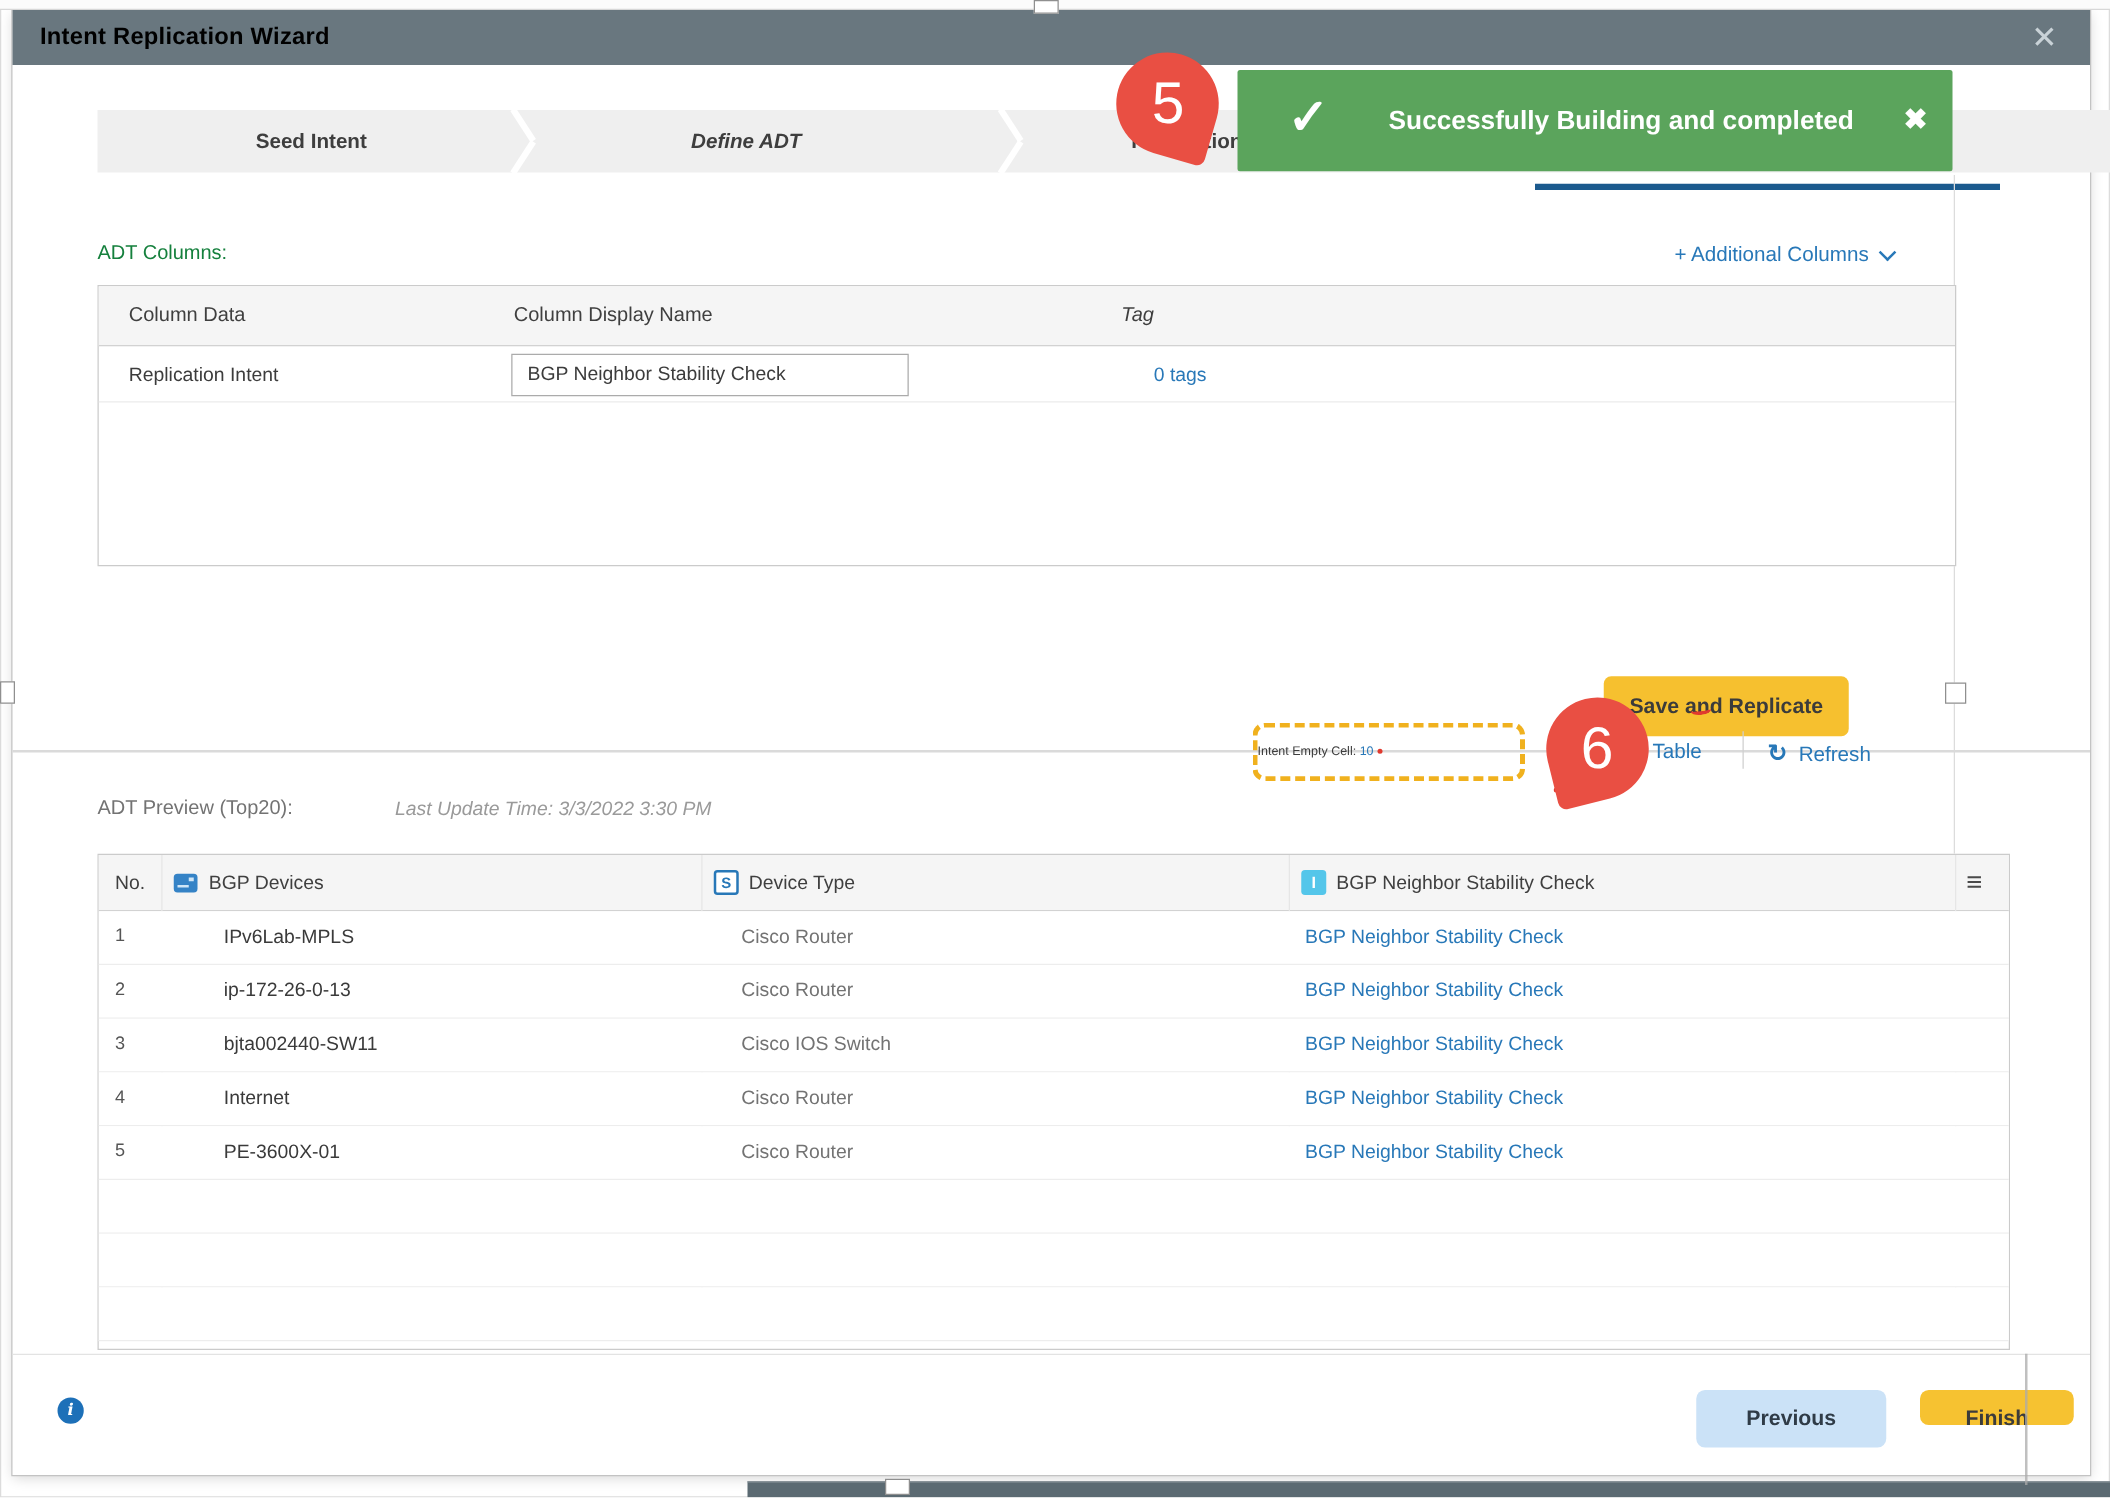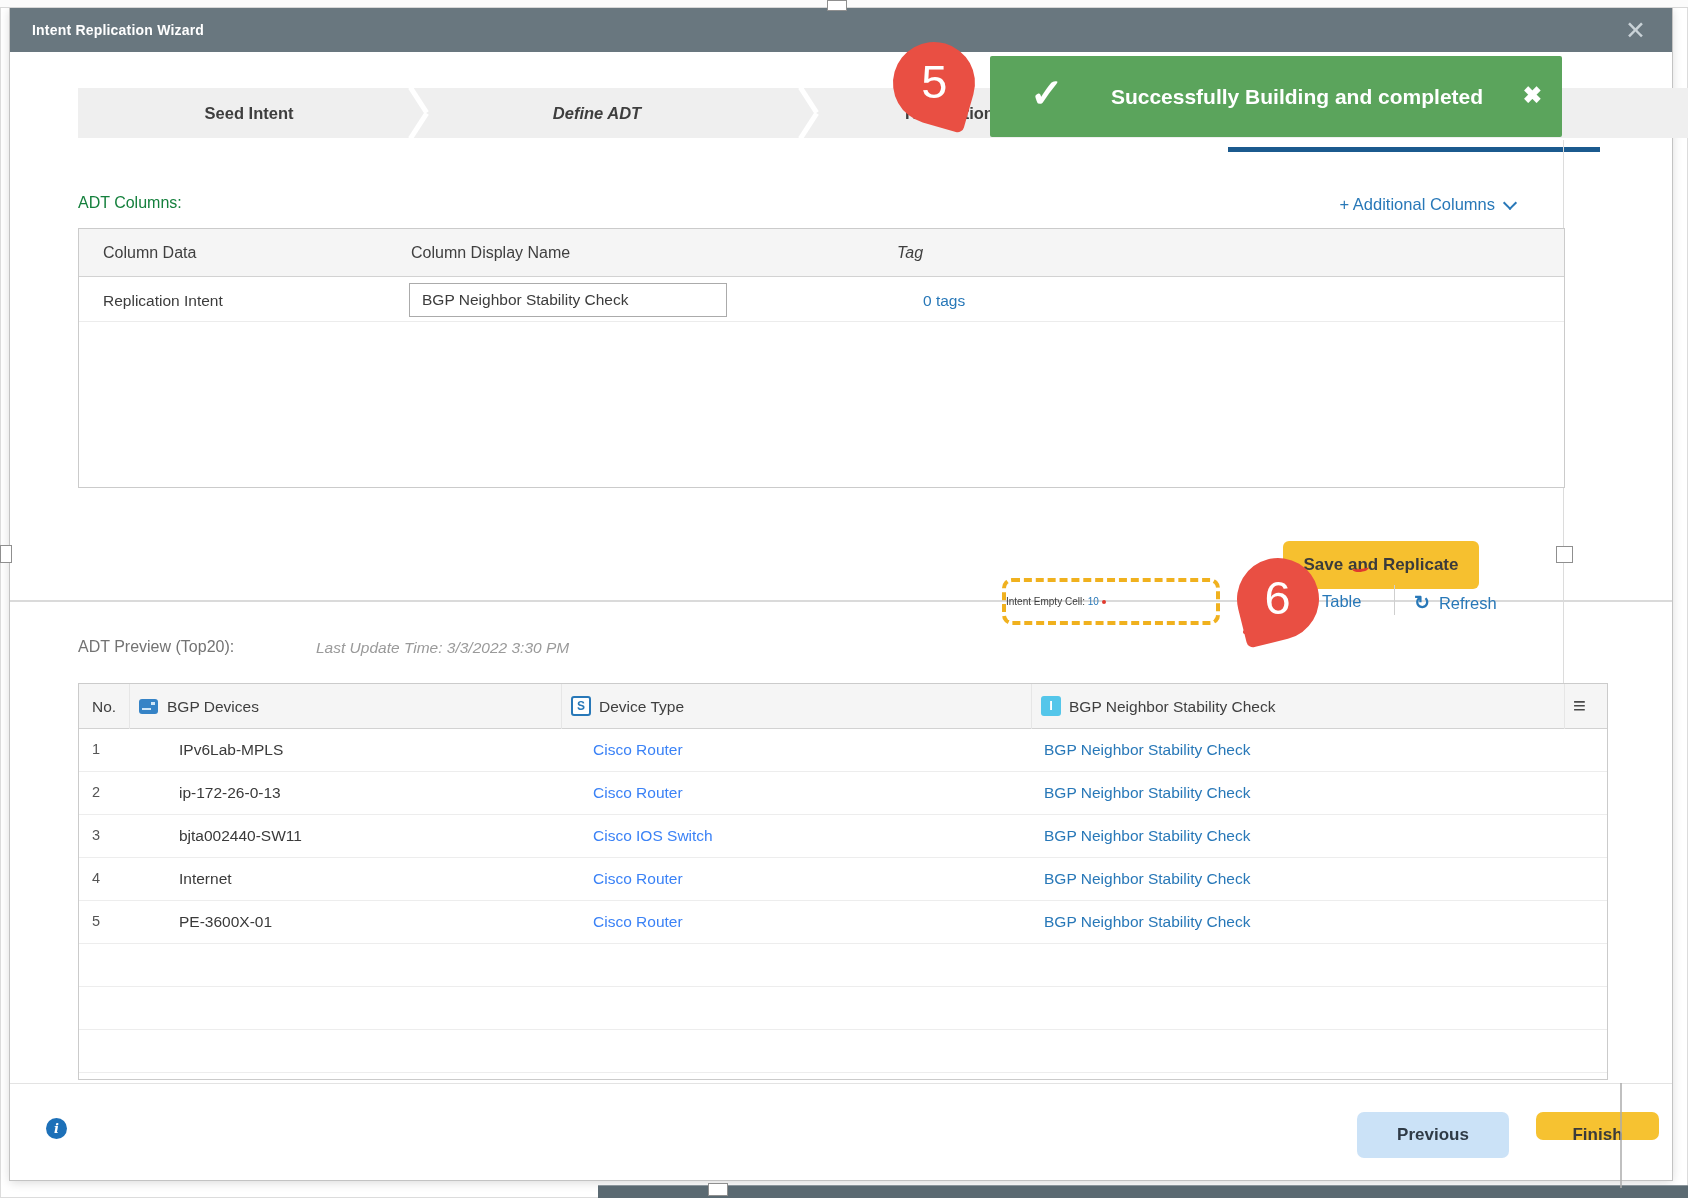--- a/index.html
+++ b/index.html
@@ -10,22 +10,22 @@
     box-shadow: inset 0 0 0 1px #dcdcdc;
   }
   .top-strip { position:absolute; left:0; top:0; width:100%; height:8px;
     background:#fbfbfb; border-bottom:1px solid #d7d7d7; z-index:3; }
 
   
   #dialog { position:absolute; left:10px; top:8px; width:1662px; height:1172px;
     background:#fff; box-shadow:0 0 0 1px #c3c3c3, 0 2px 10px rgba(0,0,0,.16); }
 
   .titlebar { position:absolute; left:0; top:0; width:100%; height:44px; background:#69777F; }
-  .title { position:absolute; left:22px; top:0; line-height:44px; color:#ffffff;
-    font-size:14px; font-weight:700; letter-spacing:.2px; }
+  .title { position:absolute; left:22px; top:0; line-height:44px; color:#000000;
+    font-size:19px; font-weight:700; letter-spacing:.2px; }
   .win-close { position:absolute; right:26px; top:7px; font-size:25px; font-weight:400;
     color:#C9D2D7; cursor:default; line-height:30px; }
 
   
   .stepper { position:absolute; left:68px; top:80px; width:1676px; height:50px; background:#EFEFEF; }
   .step { position:absolute; top:0; height:50px; }
   #step1 { left:0; width:342px; text-align:center; }
   #step2 { left:324px; width:390px; text-align:center;font-style:italic; }
   #step3 { left:732px; width:780px; }
   .step-label { display:inline-block; line-height:50px; font-size:16.5px; font-weight:600; color:#3E3E3E; }
@@ -54,21 +54,21 @@
   #callout5 .num { transform:rotate(-16deg); }
   #callout6 .num { transform:rotate(14deg); }
 
   
   .lbl-adt-columns { position:absolute; left:68px; top:186px; font-size:16px; color:#15803d; }
   .add-cols { position:absolute; left:1290px; top:187px; width:215px; color:#2878B8;
     font-size:16.5px; text-align:right; }
   .chev-down { display:inline-block; width:10px; height:10px; border-right:2px solid #2878B8;
     border-bottom:2px solid #2878B8; transform:rotate(45deg); margin-left:10px; margin-bottom:2px; }
 
-  .panel1 { position:absolute; left:68px; top:220px; width:1487px; height:260px;
+  .panel1 { position:absolute; left:68px; top:220px; width:1487px; height:225px;
     border:1px solid #CBCBCB; background:#fff; }
   .panel1 .hd { position:absolute; left:0; top:0; width:100%; height:48px;
     background:#F5F5F5; border-bottom:1px solid #D2D2D2; }
   .p1h { position:absolute; top:0; line-height:47px; font-size:16px; color:#3F3F3F; }
   .p1h.h1 { left:24px; } .p1h.h2 { left:332px; } .p1h.h3 { left:818px;font-style:italic; }
   .p1-row-border { position:absolute; left:0; top:92px; width:100%; height:1px; background:#ECECEC; }
   .p1-coldata { position:absolute; left:24px; top:63px; font-size:15.5px; color:#3C3C3C; }
   .p1-input { position:absolute; left:330px; top:54px; width:318px; height:34px;
     border:1px solid #ABABAB; background:#fff; font-family:"Liberation Sans",sans-serif;
     font-size:15.5px; padding:0 12px; color:#3C3C3C; }
@@ -116,21 +116,21 @@
   .dev-ic b { position:absolute; right:3px; top:3px; width:4px; height:3px; background:#cfe6f7; }
   .s-ic { position:absolute; left:492px; top:12px; width:20px; height:20px;
     border:2px solid #2878B8; border-radius:3px; background:#fff; color:#2878B8;
     font-size:12px; font-weight:700; text-align:center; line-height:16px; }
   .i-ic { position:absolute; left:962px; top:12px; width:20px; height:20px;
     background:#54C6EA; border-radius:3px; color:#fff; font-size:13px; font-weight:700;
     text-align:center; line-height:20px; }
   .p2-row { position:absolute; left:0; width:100%; height:43px; border-bottom:1px solid #EDEDED; background:#fff; }
   .c-no   { position:absolute; left:13px;  top:12px; font-size:14.5px; color:#555; }
   .c-dev  { position:absolute; left:100px; top:12px; font-size:15.5px; color:#3A3A3A; }
-  .c-type { position:absolute; left:514px; top:12px; font-size:15.5px; color:#3b82f6; }
+  .c-type { position:absolute; left:514px; top:12px; font-size:15.5px; color:#737373; }
   .c-int  { position:absolute; left:965px; top:12px; font-size:15.5px; color:#2878B8; }
 
   
   .footer-line { position:absolute; left:0; top:1075px; width:100%; height:1px; background:#E3E3E3; }
   .info-ic { position:absolute; left:36px; top:1110px; width:21px; height:21px; border-radius:50%;
     background:#1D70B8; color:#fff; text-align:center; line-height:21px; font-size:13px;
     font-weight:700; font-style:italic; font-family:"DejaVu Serif", serif; }
   .footer-text { position:absolute; left:68px; top:1113px; font-size:15.5px; color:#3C3C3C; }
   .btn-prev { position:absolute; left:1347px; top:1104px; width:152px; height:46px;
     background:#CBE2F7; border-radius:7px; line-height:46px; text-align:center;

